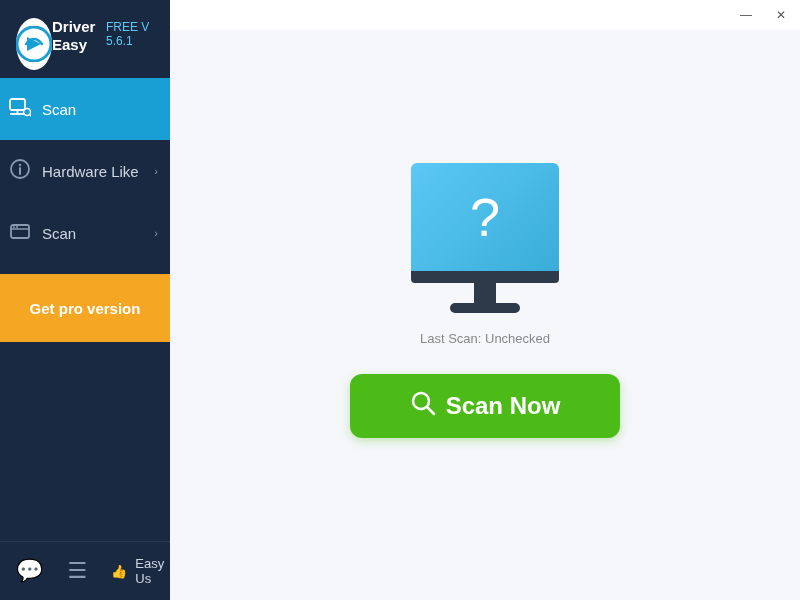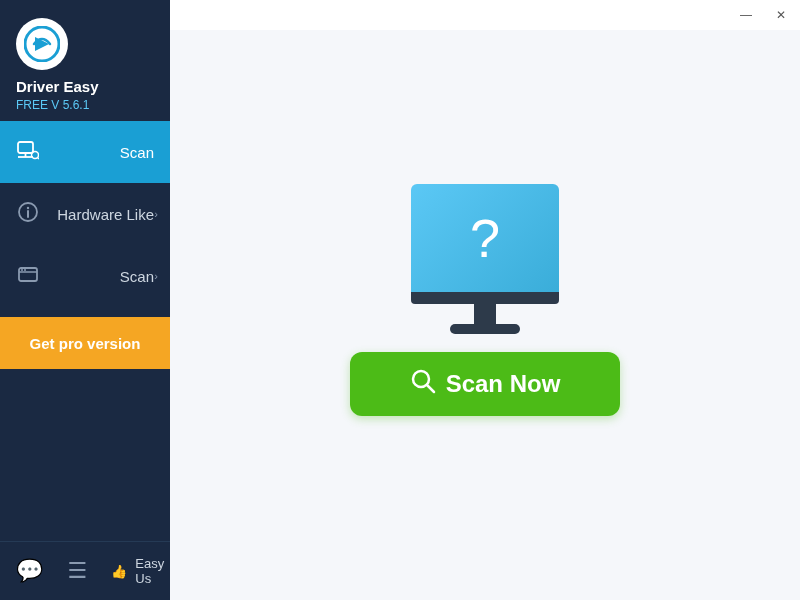--- a/index.html
+++ b/index.html
@@ -42,23 +42,23 @@
       position: absolute;
       top: 0; left: 0;
       width: 170px;
       height: 600px;
       background: #1a2942;
       display: flex;
       flex-direction: column;
     }
 
     .sidebar-logo {
-      padding: 18px 16px 9px;
-      display: flex;
-      flex-direction: column;
+      padding: 18px 16px 0;
+      display: flex;
+      flex-direction: row;
       align-items: flex-start;
       border-radius: 8px;
     }
 
     .logo-icon {
       width: 52px;
       height: 52px;
       background: #fff;
       border-radius: 50%;
       display: flex;
@@ -81,27 +81,27 @@
 
     .logo-version {
       color: #5bc8f5;
       font-size: 12px;
       margin-top: 2px;
     }
 
     .nav-item {
       display: flex;
       align-items: center;
-      padding: 0 16px;
+      padding: 0 8px;
       height: 62px;
       color: #cdd6e0;
       font-size: 15px;
       cursor: pointer;
       position: relative;
-      justify-content: space-between;
+      gap: 10px;
     }
 
     .nav-item.active {
       background: #1a9fd4;
       color: #fff;
     }
 
     .nav-item .chevron {
       position: absolute;
       right: 12px;
@@ -110,21 +110,21 @@
     }
 
     .nav-icon {
       font-size: 20px;
       width: 24px;
       text-align: center;
     }
 
     .get-pro {
       margin: 10px 0;
-      height: 52px;
+      height: 68px;
       display: flex;
       align-items: center;
       justify-content: center;
       background: #f5a623;
       color: #fff;
       font-size: 15px;
       font-weight: 700;
       cursor: pointer;
     }
 
@@ -328,20 +328,21 @@
 
   <div class="monitor-wrap">
     <div class="monitor-screen">
       <span class="monitor-question">?</span>
     </div>
     <div class="monitor-bezel"></div>
     <div class="monitor-neck"></div>
     <div class="monitor-base"></div>
   </div>
 
+  <div class="status-sub">Last Scan: Unchecked</div>
 
   <button class="scan-btn">
     <span class="scan-btn-icon">
       <svg width="26" height="26" viewBox="0 0 26 26" fill="none">
         <circle cx="11" cy="11" r="8" stroke="#fff" stroke-width="2.5" fill="none"></circle>
         <line x1="17" y1="17" x2="24" y2="24" stroke="#fff" stroke-width="2.5" stroke-linecap="round"></line>
       </svg>
     </span>
     <span>Scan Now</span>
   </button>

